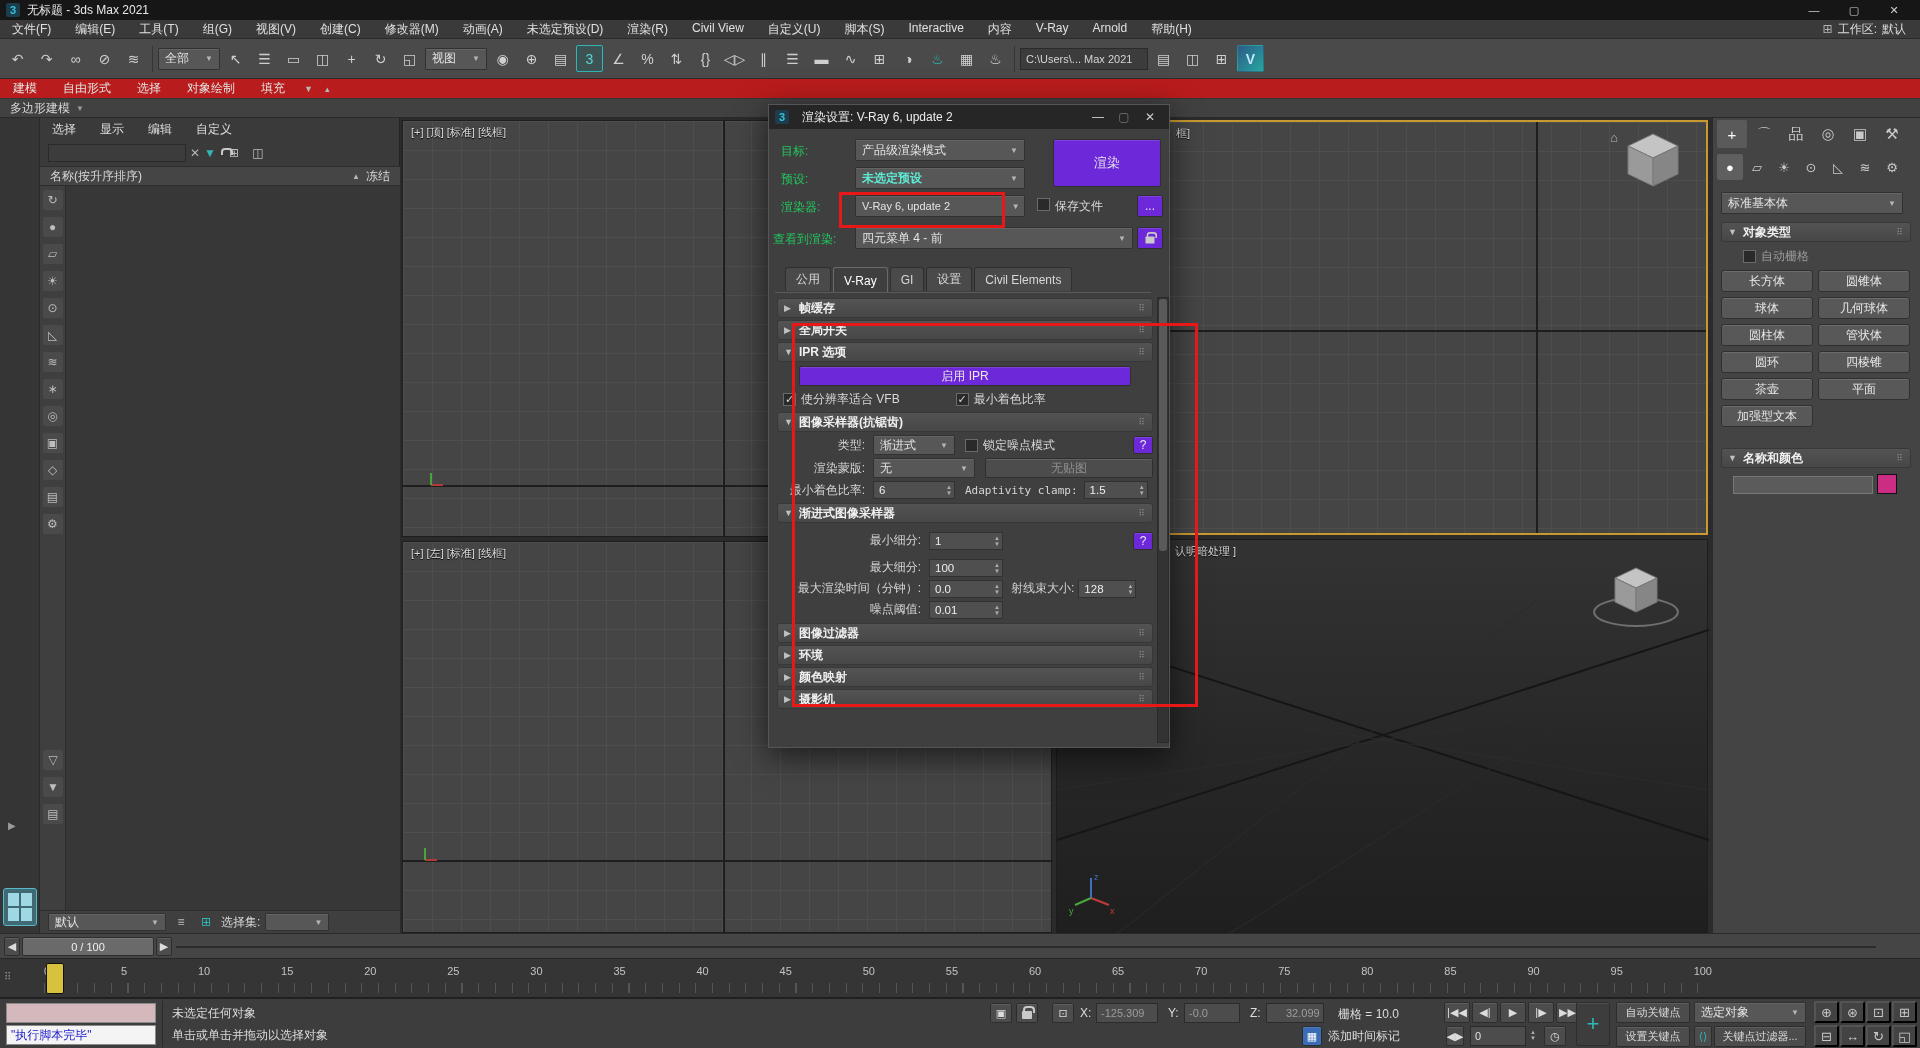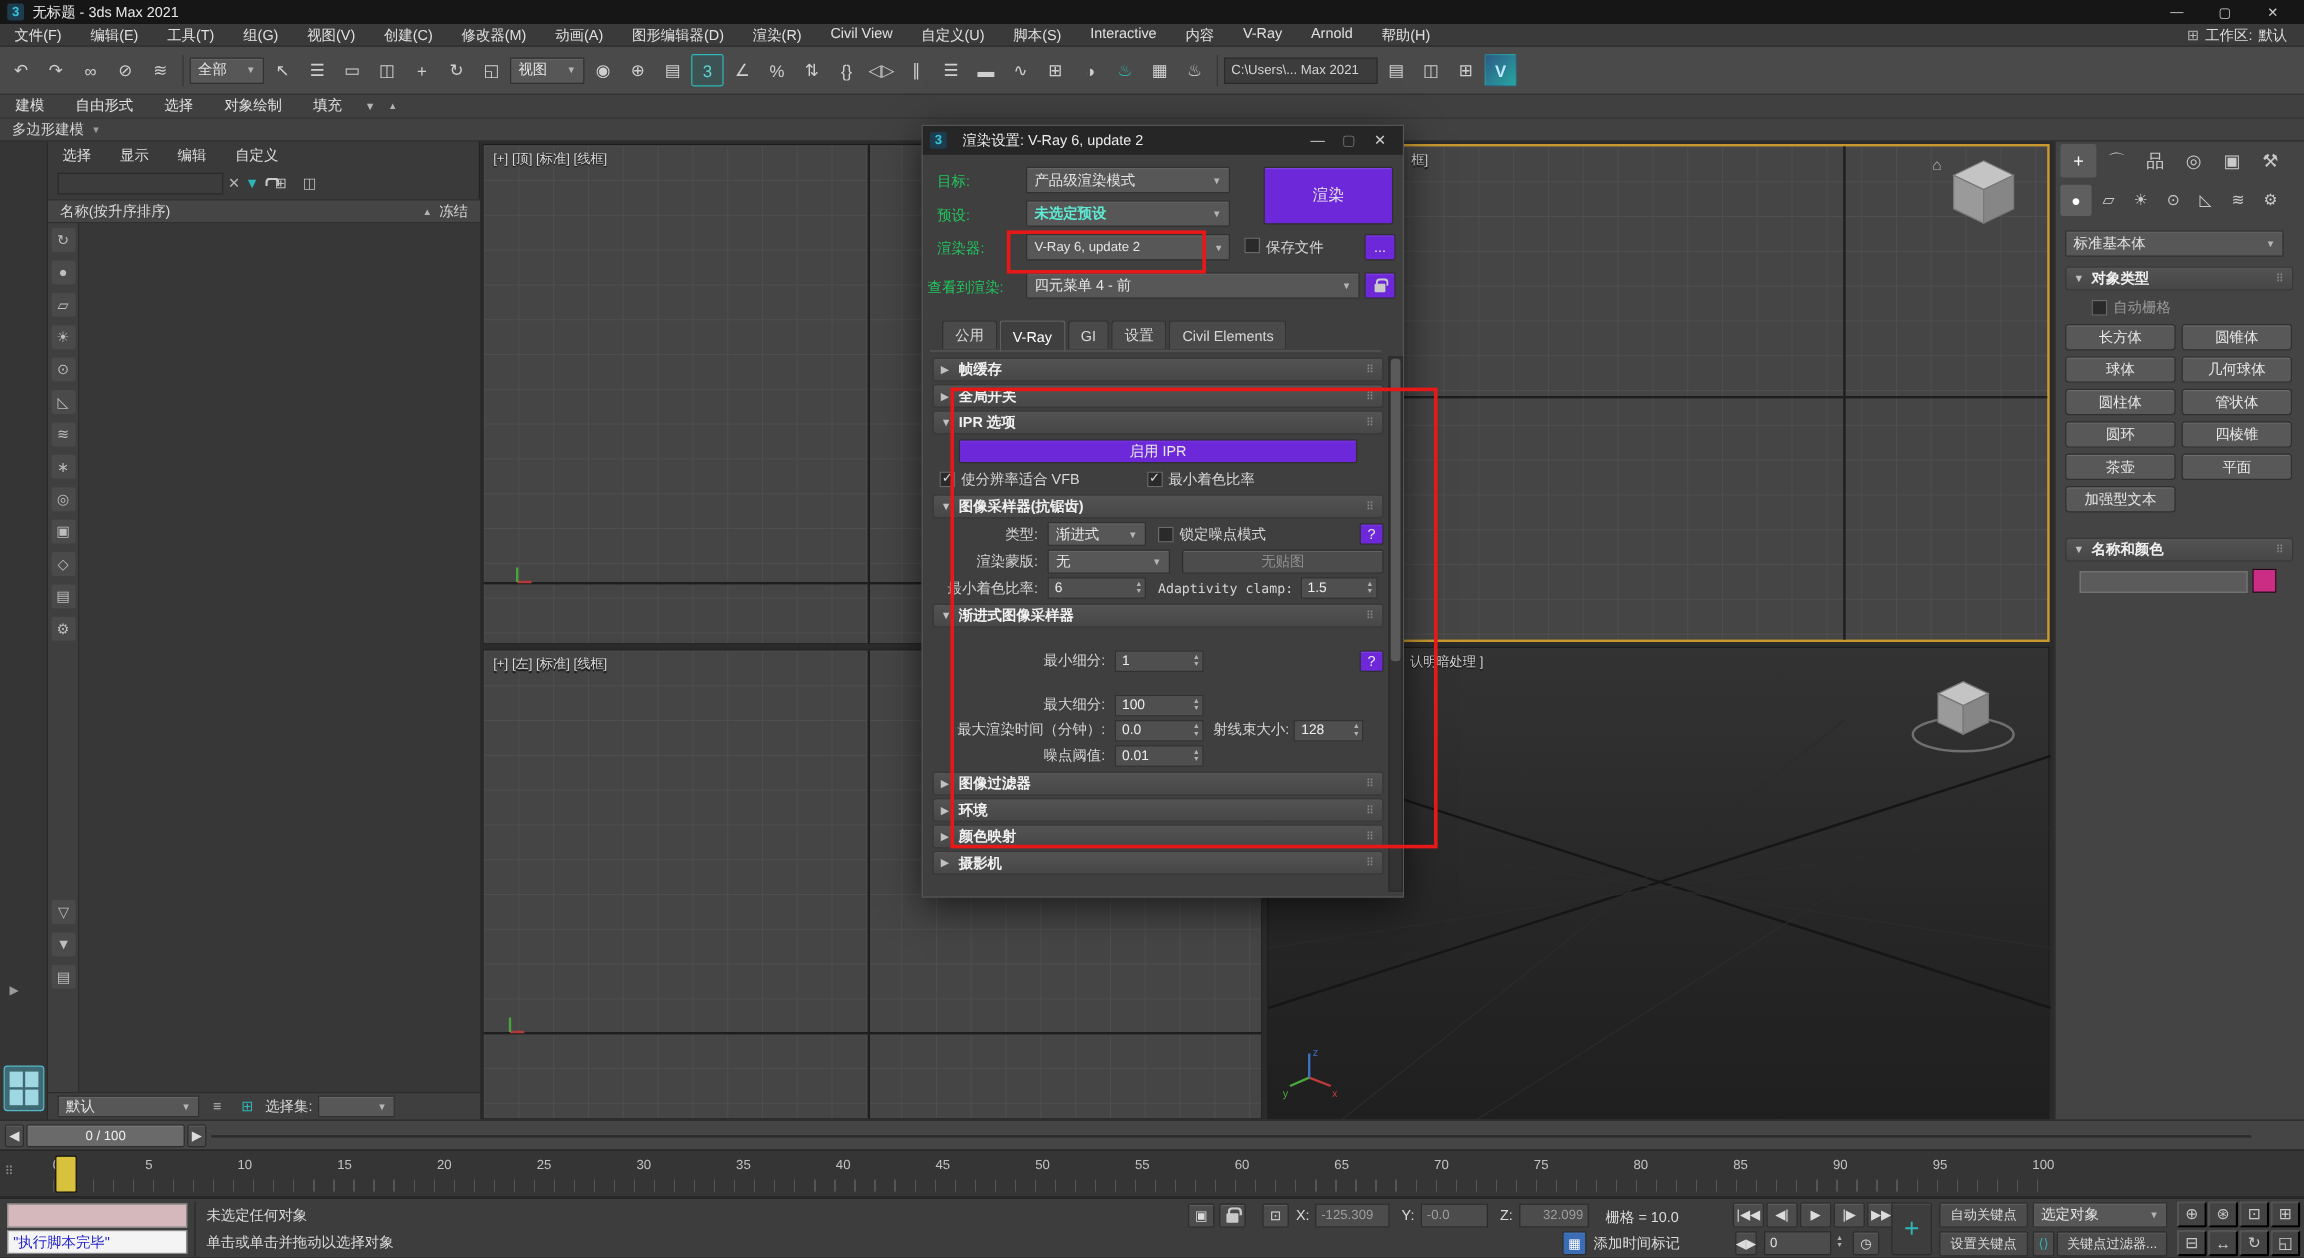--- a/index.html
+++ b/index.html
@@ -22,21 +22,21 @@
   .tbtn{width:27px;height:27px;background:#4a4a4a;border:1px solid transparent;color:#cfcfcf;display:flex;align-items:center;justify-content:center;font-size:14px;border-radius:2px;}
   .tbtn.active{border:1px solid #2fb6b6;background:#3d5353;color:#5fd3d3;}
   .tbtn.teal{color:#2fb6b6;}
   .tbtn.vray{color:#bfe6ff;font-weight:bold;background:linear-gradient(135deg,#2c5a86,#27a7a0);}
   .tsep{width:1px;height:26px;background:#353535;margin:0 3px;}
   .dd{display:flex;align-items:center;background:#575757;border:1px solid #313131;color:#e4e4e4;padding:0 6px;height:22px;font-size:12px;white-space:nowrap;overflow:hidden;border-radius:1px;box-shadow:inset 0 1px 0 rgba(255,255,255,.08);}
   .dd::after{content:"▼";font-size:8px;color:#b5b5b5;margin-left:auto;padding-left:6px;}
   .dd.dis{color:#5eead4;font-weight:bold;}
   .tinput{background:#3c3c3c;border:1px solid #2a2a2a;color:#d5d5d5;height:22px;font-size:11px;padding:0 5px;}
 
-  .ribbon{left:0;top:79px;width:1920px;height:20px;background:#404040;display:flex;align-items:center;border-bottom:1px solid #353535;}
+  .ribbon{left:0;top:79px;width:1920px;height:20px;background:#b91c1c;display:flex;align-items:center;border-bottom:1px solid #353535;}
   .ribtab{padding:0 13px;font-size:12px;color:#e2e2e2;}
   .ribicon{color:#b5b5b5;font-size:9px;padding:0 6px;}
   .ribpanelrow{left:0;top:99px;width:1920px;height:19px;background:#414141;display:flex;align-items:center;border-bottom:1px solid #2a2a2a;}
   .ribpanel{padding:0 10px;font-size:12px;color:#d5d5d5;display:flex;gap:6px;align-items:center;}
 
   
   .gutter{left:0;top:118px;width:40px;height:815px;background:#353535;border-right:1px solid #2a2a2a;}
   .explorer{left:40px;top:118px;width:360px;height:815px;background:#3a3a3a;border-right:1px solid #232323;}
   .exmenus{position:absolute;left:0;top:0;width:360px;height:22px;display:flex;align-items:center;}
   .exmenu{padding:0 12px;color:#dedede;}
@@ -129,21 +129,21 @@
   <div class="abs menubar">
     <div style="display:flex">
         <span class="menuitem">文件(F)</span>
         <span class="menuitem">编辑(E)</span>
         <span class="menuitem">工具(T)</span>
         <span class="menuitem">组(G)</span>
         <span class="menuitem">视图(V)</span>
         <span class="menuitem">创建(C)</span>
         <span class="menuitem">修改器(M)</span>
         <span class="menuitem">动画(A)</span>
-        <span class="menuitem">图形编辑器(D)</span>
+        <span class="menuitem">未选定预设(D)</span>
         <span class="menuitem">渲染(R)</span>
         <span class="menuitem">Civil View</span>
         <span class="menuitem">自定义(U)</span>
         <span class="menuitem">脚本(S)</span>
         <span class="menuitem">Interactive</span>
         <span class="menuitem">内容</span>
         <span class="menuitem">V-Ray</span>
         <span class="menuitem">Arnold</span>
         <span class="menuitem">帮助(H)</span>
       </div>
@@ -681,21 +681,21 @@
             <span>1.5</span>
             <span class="sp"></span>
           </span>
       </div>
 
       <div class="roh" style="margin-top:4px">
         <span class="roarr">▼</span>
           <span>渐进式图像采样器</span>
           <span class="grip">⠿</span>
       </div>
-      <div class="drow" style="height:19px;margin:18px 0">
+      <div class="drow" style="height:19px;margin:8px 0">
         <span class="dc1w">最小细分:</span>
         <span class="num" style="width:74px">
             <span>1</span>
             <span class="sp"></span>
           </span>
         <button class="btn helpbtn" style="margin-left:auto">?</button>
       </div>
       <div class="drow" style="height:19px;margin:2px 0">
         <span class="dc1w">最大细分:</span>
         <span class="num" style="width:74px">

